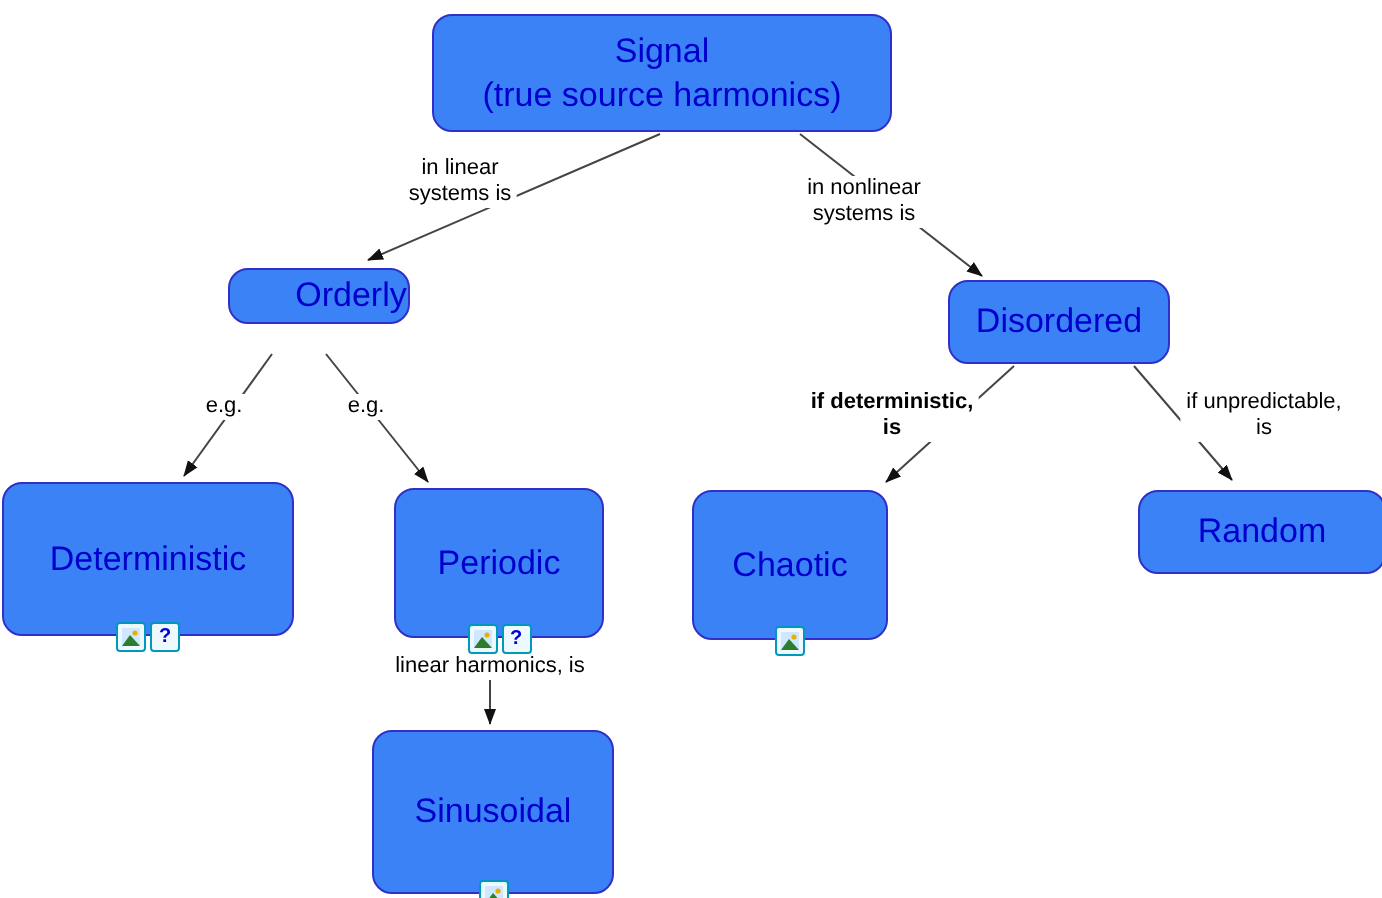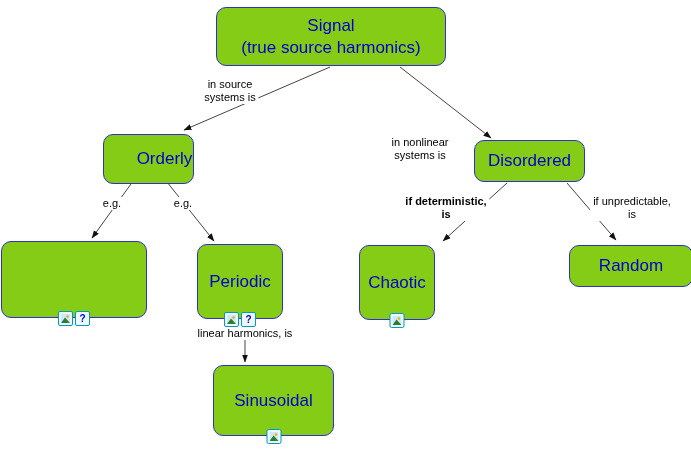--- a/index.html
+++ b/index.html
@@ -17,21 +17,21 @@
   }
   svg.links {
     position: absolute;
     left: 0;
     top: 0;
     width: 691px;
     height: 449px;
   }
   .node {
     position: absolute;
-    background: #84cc16;
+    background: #3b82f6;
     border: 1px solid #3030c8;
     border-radius: 10px;
     display: flex;
     flex-direction: column;
     align-items: center;
     justify-content: center;
     color: #0000cd;
     text-align: center;
     box-sizing: border-box;
   }
@@ -89,25 +89,25 @@
     <line x1="330" y1="67" x2="184" y2="130" stroke="#444444" stroke-width="1" marker-end="url(#arrow)"></line>
     <line x1="400" y1="67" x2="491" y2="138" stroke="#444444" stroke-width="1" marker-end="url(#arrow)"></line>
     <line x1="136" y1="177" x2="92" y2="238" stroke="#444444" stroke-width="1" marker-end="url(#arrow)"></line>
     <line x1="163" y1="177" x2="214" y2="241" stroke="#444444" stroke-width="1" marker-end="url(#arrow)"></line>
     <line x1="245" y1="321" x2="245" y2="362" stroke="#444444" stroke-width="1" marker-end="url(#arrow)"></line>
     <line x1="507" y1="183" x2="443" y2="241" stroke="#444444" stroke-width="1" marker-end="url(#arrow)"></line>
     <line x1="567" y1="183" x2="616" y2="240" stroke="#444444" stroke-width="1" marker-end="url(#arrow)"></line>
   </svg>
 
   <div class="edge-label" style="left:230px; top:78px;">
-    <div>in source</div>
+    <div>in linear</div>
     <div>systems is</div>
   </div>
 
-  <div class="edge-label" style="left:420px; top:88px;margin-top:48px;">
+  <div class="edge-label" style="left:432px; top:88px;">
     <div>in nonlinear</div>
     <div>systems is</div>
   </div>
 
   <div class="edge-label" style="left:112px; top:197px;">
     <div>e.g.</div>
   </div>
 
   <div class="edge-label" style="left:183px; top:197px;">
     <div>e.g.</div>
@@ -125,73 +125,74 @@
 
   <div class="edge-label" style="left:245px; top:327px;">
     <div>linear harmonics, is</div>
   </div>
 
   <div class="node" style="left:216px; top:7px; width:230px; height:59px;">
     <div class="ntext">Signal</div>
     <div class="ntext">(true source harmonics)</div>
   </div>
 
-  <div class="node" style="left:103px; top:134px; width:91px; height:50px;padding-left:32px;">
+  <div class="node" style="left:114px; top:134px; width:91px; height:28px;padding-left:32px;">
     <div class="ntext">Orderly</div>
   </div>
 
   <div class="node" style="left:474px; top:140px; width:111px; height:42px;">
     <div class="ntext">Disordered</div>
   </div>
 
   <div class="node" style="left:1px; top:241px; width:146px; height:77px;">
+    <div class="ntext">Deterministic</div>
     <div class="icons">
       <span class="res-icon">
         <svg width="9" height="9">
           <rect width="9" height="9" fill="#cfe8ff"></rect>
           <circle cx="6.5" cy="2.5" r="1.3" fill="#e8b100"></circle>
           <polygon points="0,9 4,3.5 9,9" fill="#2d7d2d"></polygon>
         </svg>
       </span>
       <span class="res-icon">?</span>
     </div>
   </div>
 
-  <div class="node" style="left:197px; top:244px; width:86px; height:75px;">
+  <div class="node" style="left:197px; top:244px; width:105px; height:75px;">
     <div class="ntext">Periodic</div>
     <div class="icons">
       <span class="res-icon">
         <svg width="9" height="9">
           <rect width="9" height="9" fill="#cfe8ff"></rect>
           <circle cx="6.5" cy="2.5" r="1.3" fill="#e8b100"></circle>
           <polygon points="0,9 4,3.5 9,9" fill="#2d7d2d"></polygon>
         </svg>
       </span>
       <span class="res-icon">?</span>
     </div>
   </div>
 
-  <div class="node" style="left:359px; top:245px; width:76px; height:75px;">
+  <div class="node" style="left:346px; top:245px; width:98px; height:75px;">
     <div class="ntext">Chaotic</div>
     <div class="icons">
       <span class="res-icon">
         <svg width="9" height="9">
           <rect width="9" height="9" fill="#cfe8ff"></rect>
           <circle cx="6.5" cy="2.5" r="1.3" fill="#e8b100"></circle>
           <polygon points="0,9 4,3.5 9,9" fill="#2d7d2d"></polygon>
         </svg>
       </span>
     </div>
   </div>
 
   <div class="node" style="left:569px; top:245px; width:124px; height:42px;">
     <div class="ntext">Random</div>
   </div>
 
-  <div class="node" style="left:186px; top:365px; width:121px; height:71px;margin-left:27px;">
+  <div class="node" style="left:186px; top:365px; width:121px; height:82px;">
     <div class="ntext">Sinusoidal</div>
     <div class="icons">
       <span class="res-icon">
         <svg width="9" height="9">
           <rect width="9" height="9" fill="#cfe8ff"></rect>
           <circle cx="6.5" cy="2.5" r="1.3" fill="#e8b100"></circle>
           <polygon points="0,9 4,3.5 9,9" fill="#2d7d2d"></polygon>
         </svg>
       </span>
     </div>

